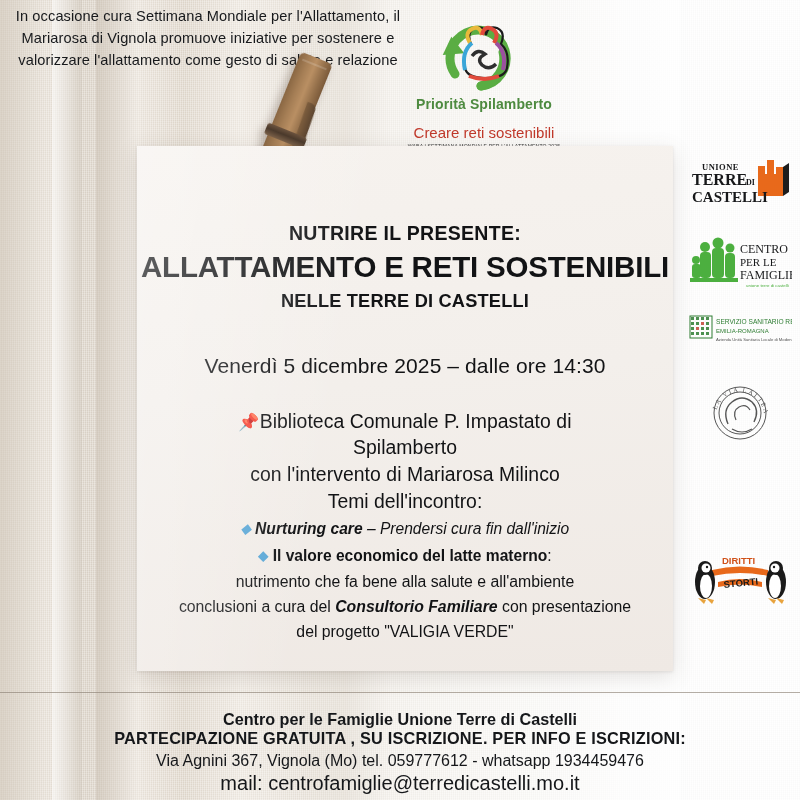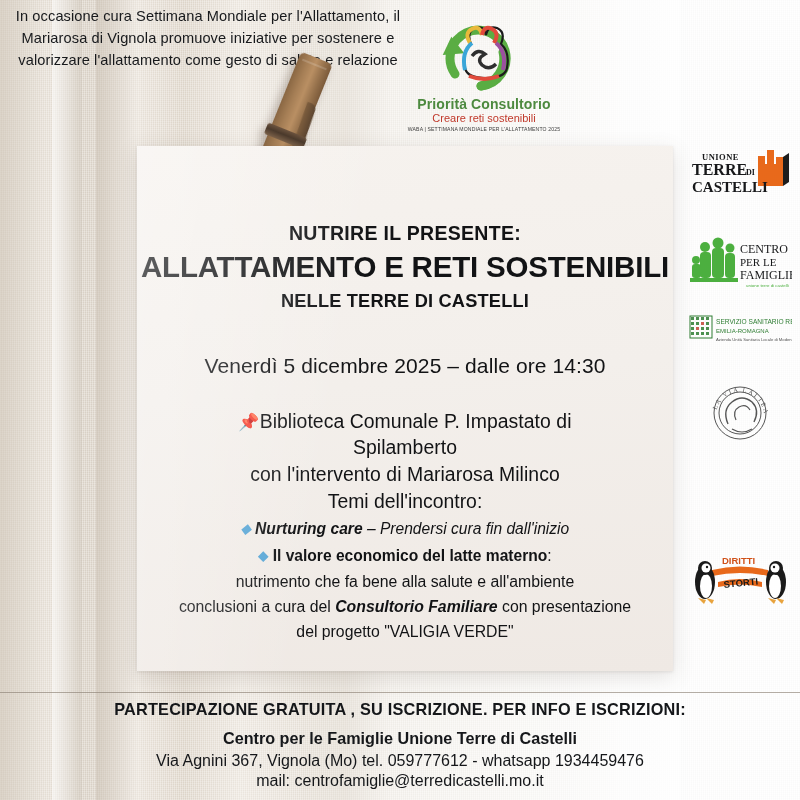--- a/index.html
+++ b/index.html
@@ -86,21 +86,21 @@
     position:absolute;left:8px;top:5px;width:400px;
     text-align:center;color:#17191c;
     font-size:14.6px;line-height:1.52;letter-spacing:.1px;
   }
   #intro b{font-weight:400;}
 
   
   #waba{position:absolute;left:404px;top:8px;width:160px;height:130px;text-align:center;}
   #waba .mark{position:relative;width:118px;height:86px;margin:0 auto;}
   #waba .t1{font-size:14px;font-weight:700;color:#4d8a3f;letter-spacing:.1px;margin-top:2px;}
-  #waba .t2{font-size:11px;color:#c0392b;margin-top:0;}
+  #waba .t2{font-size:15px;color:#c0392b;margin-top:12px;}
   #waba .t3{font-size:5.1px;color:#3b3b3b;letter-spacing:.15px;margin-top:2px;}
 
   
   .c{position:absolute;left:0;width:536px;text-align:center;color:#121315;}
   #ttl1{top:76px;font-size:19.5px;font-weight:800;letter-spacing:.3px;}
   #ttl2{top:104px;font-size:29.5px;font-weight:800;letter-spacing:-.2px;}
   #ttl3{top:145px;font-size:18.2px;font-weight:800;letter-spacing:.2px;}
   #when{top:208px;font-size:21px;letter-spacing:.1px;}
   #blk{top:262px;font-size:19.4px;line-height:1.36;letter-spacing:.05px;}
   #blk .pin-emoji{font-size:17px;}
@@ -114,25 +114,25 @@
   #l2 b{font-weight:700;font-style:italic;}
   #l3{top:477px;font-size:15.8px;}
   .dia{color:#5aa7d6;font-size:13px;vertical-align:1px;}
 
   
   #rule{position:absolute;left:0;top:692px;width:800px;height:1px;background:#8d8376;opacity:.65;}
   #footer{position:absolute;left:0;top:700px;width:800px;text-align:center;color:#15171a;}
   #f1{font-size:16.3px;font-weight:800;letter-spacing:.2px;}
   #f2{font-size:16.2px;font-weight:800;margin-top:10px;}
   #f3{font-size:16px;margin-top:4px;}
-  #f4{font-size:16px;margin-top:2px;}
+  #f4{font-size:20px;margin-top:2px;}
 
   
   .logo{position:absolute;left:688px;width:104px;}
-  #lg-utc{top:142px;height:62px;}
+  #lg-utc{top:152px;height:62px;}
   #lg-cpf{top:234px;height:58px;text-align:right;}
   #lg-ssr{top:312px;height:46px;}
   #lg-lvl{top:382px;height:62px;}
   #lg-sbi{top:466px;height:48px;}
   #lg-ds{top:548px;height:60px;}
 </style>
 </head>
 <body>
 
 <div id="poster">
@@ -158,21 +158,21 @@
           <path d="M40 60 q-3-16 6-24 q-5-12 4-16 q9-3 11 7 q2-10 11-7 q9 4 4 16 q9 8 6 24 q-2 10-21 10 q-19 0-21-10z" fill="none" stroke="#1b1b1b" stroke-width="2.2"></path>
           <path d="M45 35 q-6-10 2-14 q8-4 10 6" fill="none" stroke="#e9b93b" stroke-width="4"></path>
           <path d="M57 27 q2-10 10-6 q8 4 2 14" fill="none" stroke="#e14a3b" stroke-width="4"></path>
           <path d="M40 62 q-4-18 7-27" fill="none" stroke="#3aa6d8" stroke-width="4"></path>
           <path d="M78 62 q4-18-7-27" fill="none" stroke="#9c4fa0" stroke-width="4"></path>
           <path d="M47 48 q6-8 13-2 q-9 5-3 11 q7 6 14-1" fill="none" stroke="#2f2f2f" stroke-width="3.4"></path>
           <path d="M44 68 q15 6 30 0" fill="none" stroke="#e14a3b" stroke-width="4"></path>
         </g>
       </svg>
     </div>
-    <div class="t1">Priorità Consultorio</div>
+    <div class="t1">Priorità Spilamberto</div>
     <div class="t2">Creare reti sostenibili</div>
     <div class="t3">WABA | SETTIMANA MONDIALE PER L'ALLATTAMENTO 2025</div>
   </div>
 
   <div id="pin">
     <div class="body"></div>
     <div class="arm"></div>
     <div class="spring"></div>
   </div>
 
@@ -318,19 +318,19 @@
         <circle cx="87" cy="20" r="4.5" fill="#ffffff"></circle>
         <circle cx="86" cy="19" r="1.2" fill="#1a1a1a"></circle>
         <path d="M80 50 l8 2 l-2 4 z" fill="#e8a33d"></path>
         <path d="M88 50 l8 2 l-2 4 z" fill="#e8a33d"></path>
       </g>
     </svg>
   </div>
 
   <div id="rule"></div>
   <div id="footer">
+    <div id="f2">Centro per le Famiglie Unione Terre di Castelli</div>
     <div id="f1">PARTECIPAZIONE GRATUITA , SU ISCRIZIONE.  PER INFO E ISCRIZIONI:</div>
-    <div id="f2">Centro per le Famiglie Unione Terre di Castelli</div>
     <div id="f3">Via Agnini 367, Vignola (Mo)   tel. 059777612 - whatsapp 1934459476</div>
     <div id="f4">mail: centrofamiglie@terredicastelli.mo.it</div>
   </div>
 
 </div>
 
 </body></html>

